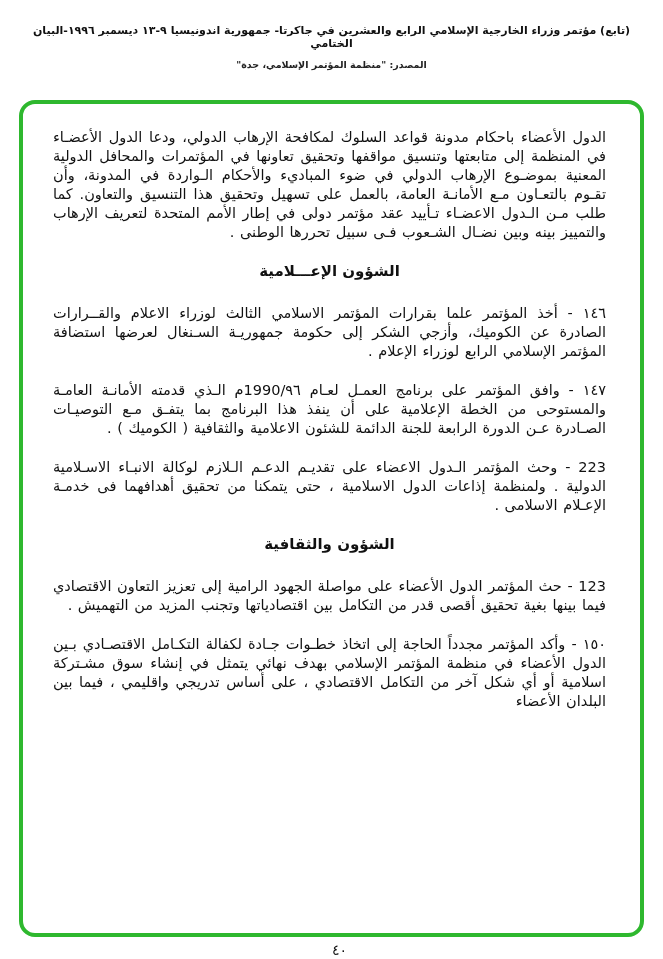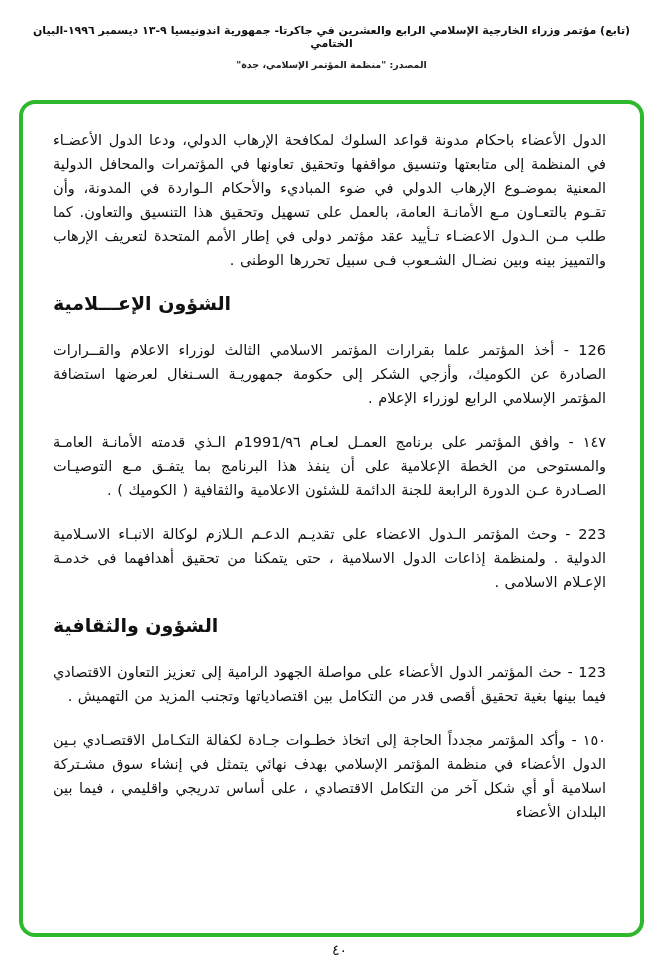--- a/index.html
+++ b/index.html
@@ -45,28 +45,28 @@
     bottom: 22px;
     border: 4px solid #2eb82e;
     border-radius: 16px;
     box-sizing: border-box;
     padding: 24px 34px 10px 30px;
     direction: rtl;
     overflow: hidden;
   }
   .body-par {
     font-size: 14.5px;
-    line-height: 24px;
+    line-height: 19px;
     text-align: justify;
     margin: 0 0 20px 0;
     word-spacing: 1px;
   }
   .section-heading {
-    text-align: left;
-    font-size: 19px;
+    text-align: center;
+    font-size: 15px;
     font-weight: bold;
     margin: 16px 0 24px 0;
     letter-spacing: 0;
   }
   .page-number {
     position: absolute;
     bottom: 1px;
     left: 8px;
     width: 100%;
     text-align: center;
@@ -83,23 +83,23 @@
     <div class="line1">(تابع) مؤتمر وزراء الخارجية الإسلامي الرابع والعشرين في جاكرتا- جمهورية اندونيسيا ٩-١٣ ديسمبر ١٩٩٦-البيان الختامي</div>
     <div class="line2">المصدر: "منظمة المؤتمر الإسلامي، جدة"</div>
   </header>
 
   <div class="green-frame">
 
     <p class="body-par">الدول الأعضاء باحكام مدونة قواعد السلوك لمكافحة الإرهاب الدولي، ودعا الدول الأعضـاء في المنظمة إلى متابعتها وتنسيق مواقفها وتحقيق تعاونها في المؤتمرات والمحافل الدولية المعنية بموضـوع الإرهاب الدولي في ضوء المباديء والأحكام الـواردة في المدونة، وأن تقـوم بالتعـاون مـع الأمانـة العامة، بالعمل على تسهيل وتحقيق هذا التنسيق والتعاون. كما طلب مـن الـدول الاعضـاء تـأييد عقد مؤتمر دولى في إطار الأمم المتحدة لتعريف الإرهاب والتمييز بينه وبين نضـال الشـعوب فـى سبيل تحررها الوطنى .</p>
 
     <h2 class="section-heading">الشؤون الإعـــلامية</h2>
 
-    <p class="body-par">126 -    أخذ المؤتمر علما بقرارات المؤتمر الاسلامي الثالث لوزراء الاعلام والقــرارات الصادرة عن الكوميك، وأزجي الشكر إلى حكومة جمهوريـة السـنغال لعرضها استضافة المؤتمر الإسلامي الرابع لوزراء الإعلام .</p>
+    <p class="body-par">١٤٦ -    أخذ المؤتمر علما بقرارات المؤتمر الاسلامي الثالث لوزراء الاعلام والقــرارات الصادرة عن الكوميك، وأزجي الشكر إلى حكومة جمهوريـة السـنغال لعرضها استضافة المؤتمر الإسلامي الرابع لوزراء الإعلام .</p>
 
-    <p class="body-par">١٤٧ -    وافق المؤتمر على برنامج العمـل لعـام 1991/٩٦م الـذي قدمته الأمانـة العامـة والمستوحى من الخطة الإعلامية على أن ينفذ هذا البرنامج بما يتفـق مـع التوصيـات الصـادرة عـن الدورة الرابعة للجنة الدائمة للشئون الاعلامية والثقافية ( الكوميك ) .</p>
+    <p class="body-par">١٤٧ -    وافق المؤتمر على برنامج العمـل لعـام 1990/٩٦م الـذي قدمته الأمانـة العامـة والمستوحى من الخطة الإعلامية على أن ينفذ هذا البرنامج بما يتفـق مـع التوصيـات الصـادرة عـن الدورة الرابعة للجنة الدائمة للشئون الاعلامية والثقافية ( الكوميك ) .</p>
 
     <p class="body-par">223 -    وحث المؤتمر الـدول الاعضاء على تقديـم الدعـم الـلازم لوكالة الانبـاء الاسـلامية الدولية . ولمنظمة إذاعات الدول الاسلامية ، حتى يتمكنا من تحقيق أهدافهما فى خدمـة الإعـلام الاسلامى .</p>
 
     <h2 class="section-heading">الشؤون والثقافية</h2>
 
     <p class="body-par">123 -    حث المؤتمر الدول الأعضاء على مواصلة الجهود الرامية إلى تعزيز التعاون الاقتصادي فيما بينها بغية تحقيق أقصى قدر من التكامل بين اقتصادياتها وتجنب المزيد من التهميش .</p>
 
     <p class="body-par">١٥٠ -    وأكد المؤتمر مجدداً الحاجة إلى اتخاذ خطـوات جـادة لكفالة التكـامل الاقتصـادي بـين الدول الأعضاء في منظمة المؤتمر الإسلامي بهدف نهائي يتمثل في إنشاء سوق مشـتركة اسلامية أو أي شكل آخر من التكامل الاقتصادي ، على أساس تدريجي واقليمي ، فيما بين البلدان الأعضاء</p>
 
   </div>

